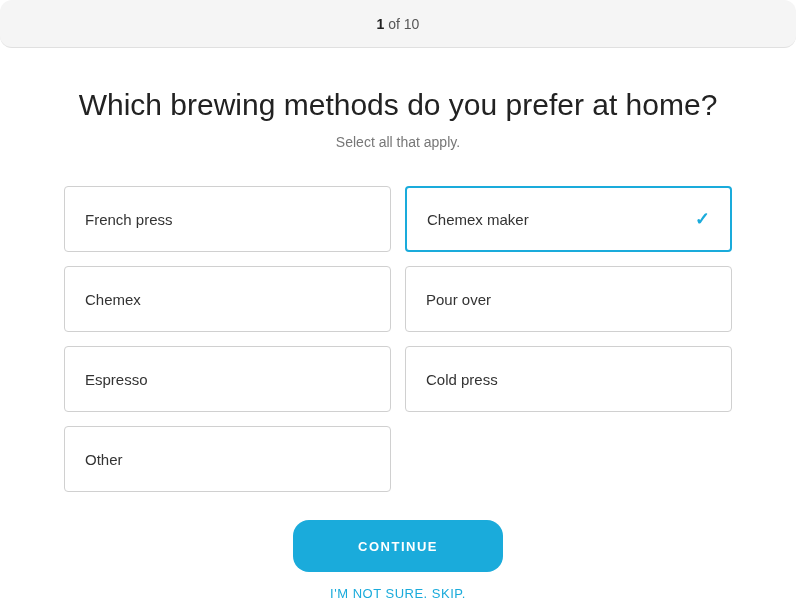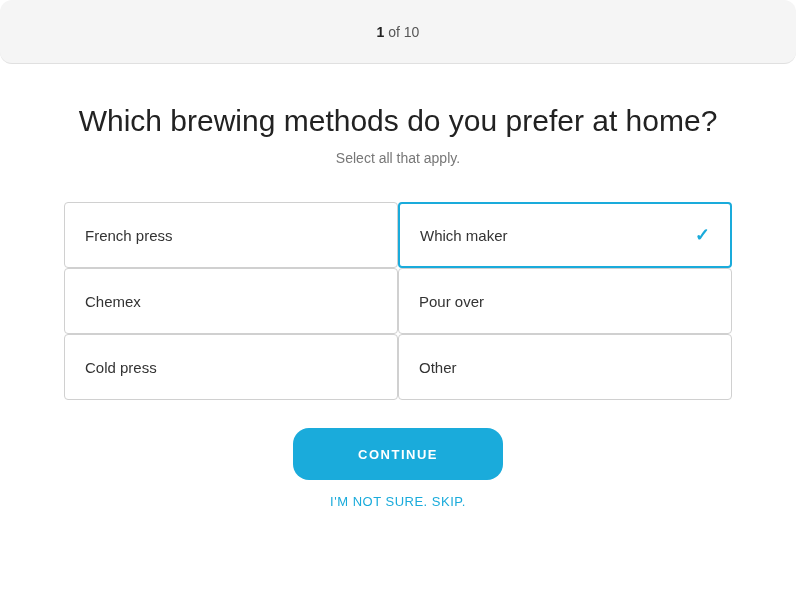--- a/index.html
+++ b/index.html
@@ -12,21 +12,21 @@
       font-family: -apple-system, BlinkMacSystemFont, 'Segoe UI', Helvetica, Arial, sans-serif;
       background: #fff;
       width: 796px;
       height: 600px;
       overflow: hidden;
     }
 
     .top-bar {
       background: #f5f5f5;
       border-bottom: 1px solid #e0e0e0;
-      height: 64px;
+      height: 48px;
       display: flex;
       align-items: center;
       justify-content: center;
       border-radius: 12px;
     }
 
     .progress-text {
       font-size: 14px;
       color: #555;
     }
@@ -54,21 +54,21 @@
     .question-subtitle {
       font-size: 14px;
       color: #777;
       text-align: center;
       margin-bottom: 36px;
     }
 
     .options-grid {
       display: grid;
       grid-template-columns: 1fr 1fr;
-      gap: 0;
+      gap: 14px;
       width: 668px;
       margin-bottom: 28px;
     }
 
     .option-btn {
       display: flex;
       align-items: center;
       justify-content: space-between;
       padding: 0 20px;
       height: 66px;
@@ -130,28 +130,31 @@
 
 <div class="main-content">
   <h1 class="question-title">Which brewing methods do you prefer at home?</h1>
   <p class="question-subtitle">Select all that apply.</p>
 
   <div class="options-grid" id="options-grid">
   <button class="option-btn">
         <span>French press</span>
       </button>
       <button class="option-btn selected">
-        <span>Which maker</span>
+        <span>Chemex maker</span>
         <span class="checkmark">✓</span>
       </button>
       <button class="option-btn">
         <span>Chemex</span>
       </button>
       <button class="option-btn">
         <span>Pour over</span>
+      </button>
+      <button class="option-btn">
+        <span>Espresso</span>
       </button>
       <button class="option-btn">
         <span>Cold press</span>
       </button>
       <button class="option-btn">
         <span>Other</span>
       </button>
     </div>
 
   <button class="continue-btn">CONTINUE</button>

